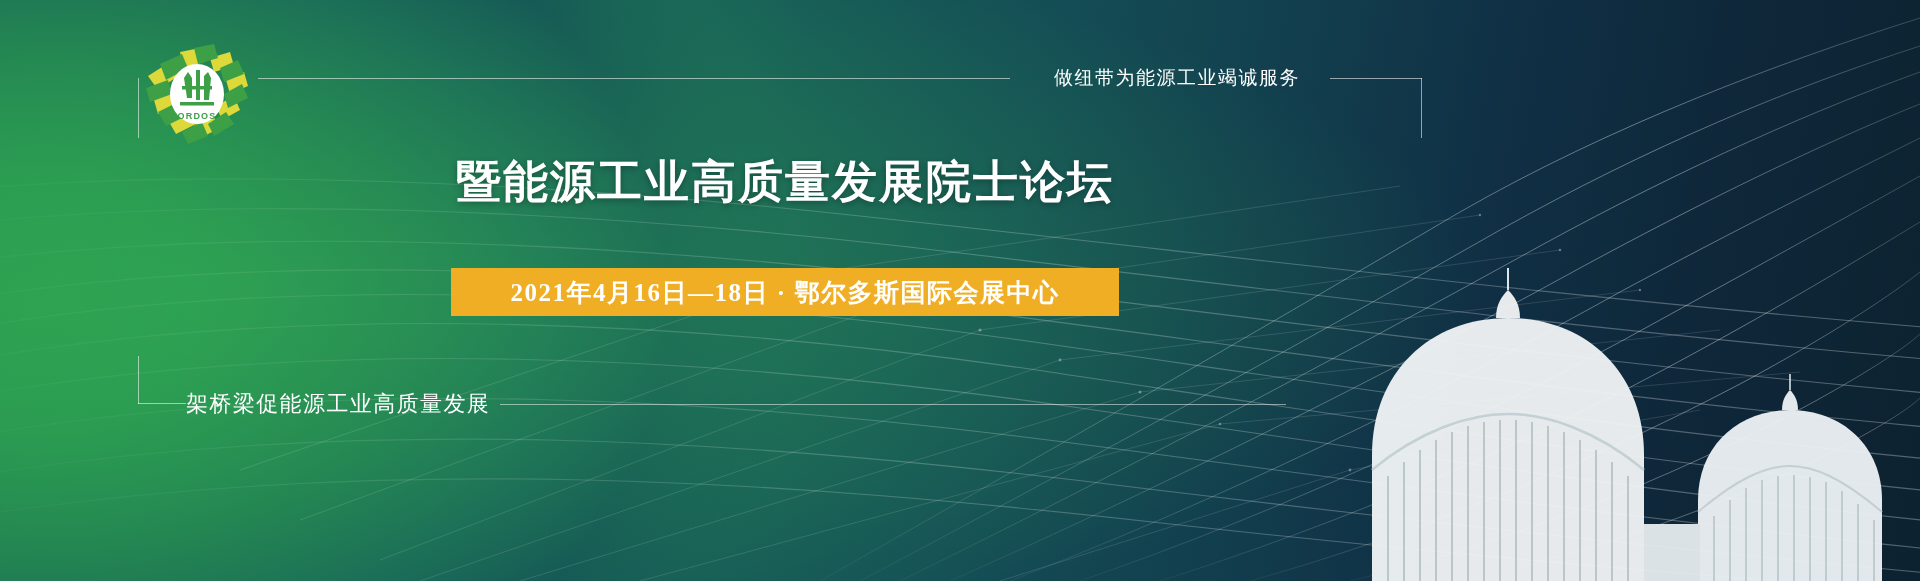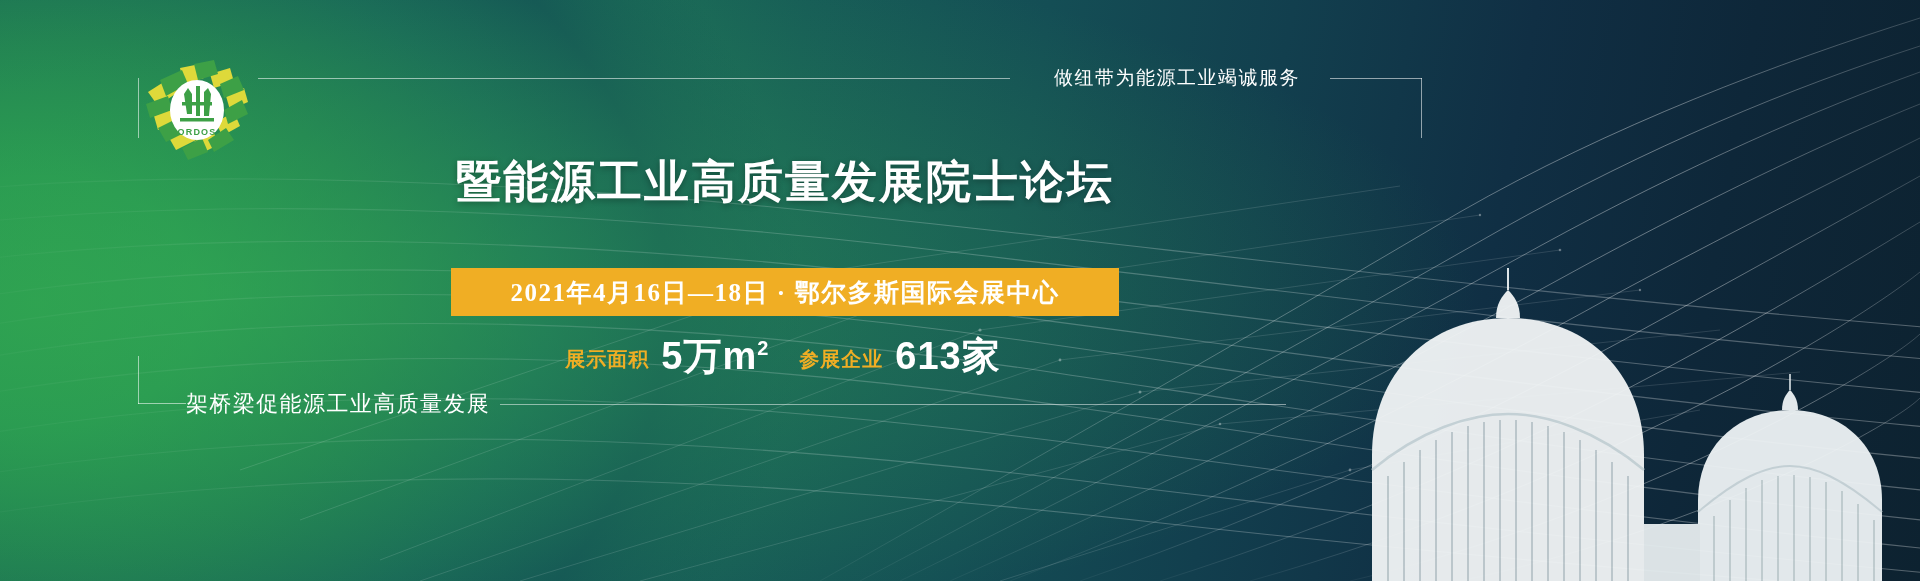--- a/index.html
+++ b/index.html
@@ -20,21 +20,21 @@
         #102f44 76%,
         #0e2739 87%,
         #0d2230 100%);
   }
   .bg-svg{position:absolute;inset:0;width:1920px;height:581px;}
 
   
   .frame-line{position:absolute;background:rgba(255,255,255,.55);}
 
   
-  .logo-wrap{position:absolute;left:138px;top:58px;width:118px;height:108px;}
+  .logo-wrap{position:absolute;left:138px;top:42px;width:118px;height:108px;}
 
   
   .rule-top-left{position:absolute;left:258px;top:78px;width:752px;height:1px;background:rgba(255,255,255,.55);}
   .rule-top-right{position:absolute;left:1330px;top:78px;width:92px;height:1px;background:rgba(255,255,255,.55);}
   .tagline-top{
     position:absolute;left:1032px;top:63px;width:290px;height:30px;
     color:#fff;font-size:19px;letter-spacing:1.5px;text-align:center;line-height:30px;
     font-family:"Liberation Sans","DejaVu Sans",sans-serif;white-space:nowrap;
   }
   .rule-bottom{position:absolute;left:500px;top:404px;width:786px;height:1px;background:rgba(255,255,255,.5);}
@@ -263,33 +263,14 @@
   <div class="tagline-bottom">架桥梁促能源工业高质量发展</div>
 
   <div class="title-block">
     <div class="title-l2">暨能源工业高质量发展院士论坛</div>
   </div>
 
   <div class="date-bar">
     <span>2021年4月16日—18日  ·  鄂尔多斯国际会展中心</span>
   </div>
 
-  <div class="stats">
-
-    <div class="stat">
-      <div class="stat-label">展示面积</div>
-      <div class="stat-value">
-        <span class="hl"></span>
-        <span>5万m</span><span class="sup">2</span>
-      </div>
-    </div>
-
-    <div class="stat">
-      <div class="stat-label">参展企业</div>
-      <div class="stat-value">
-        <span class="hl"></span>
-        <span>613家</span>
-      </div>
-    </div>
-
-  </div>
 
 </div>
 
 </body></html>

